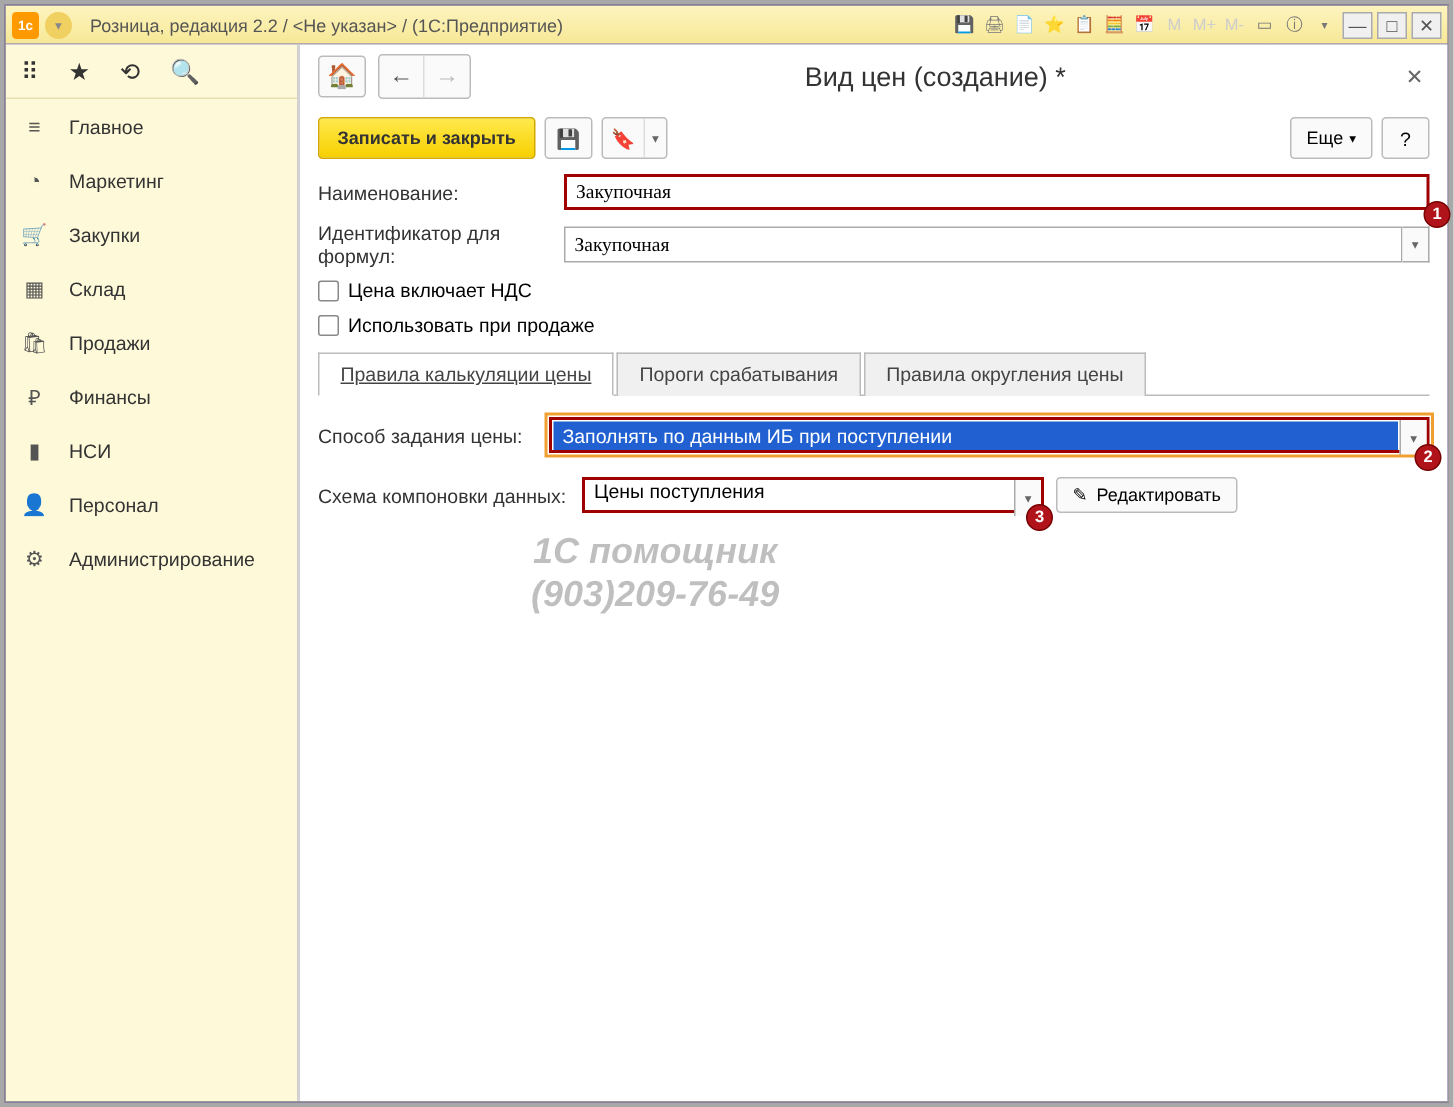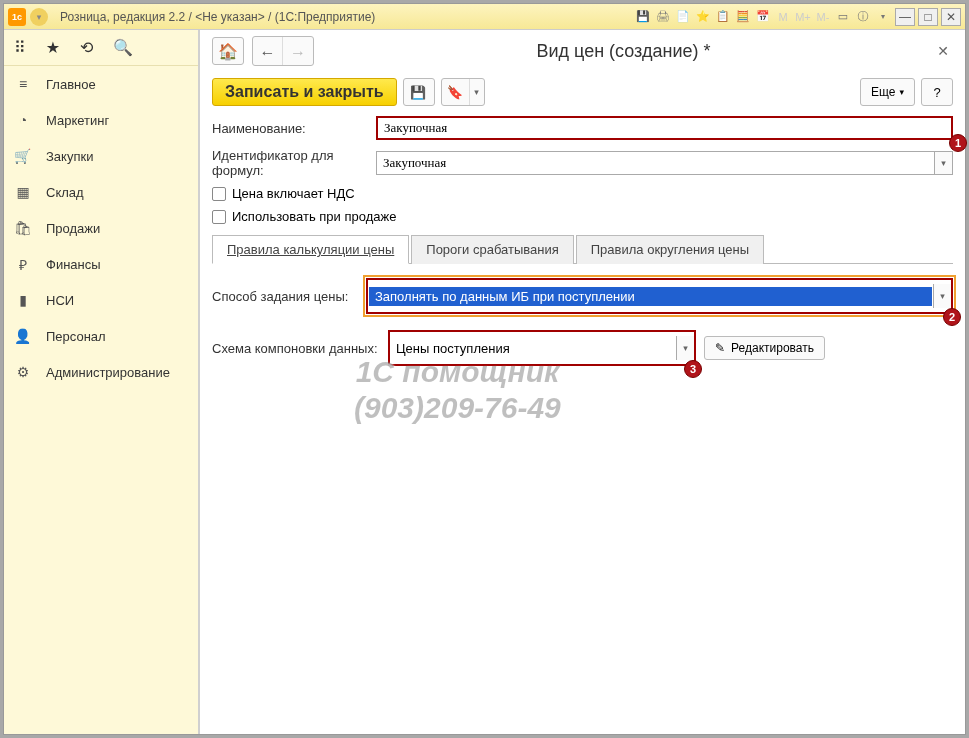--- a/index.html
+++ b/index.html
@@ -21,21 +21,21 @@
 .side-icon { width: 18px; text-align: center; font-size: 14px; color: #555; }
 .main { flex: 1; background: #fff; display: flex; flex-direction: column; border-left: 1px solid #d0d0d0; }
 .main-top { height: 42px; display: flex; align-items: center; padding: 0 12px; gap: 8px; }
 .box-btn { width: 32px; height: 28px; border: 1px solid #bbb; border-radius: 3px; background: #fafafa; display: flex; align-items: center; justify-content: center; cursor: pointer; }
 .nav-group { display: flex; border: 1px solid #bbb; border-radius: 3px; background: #fafafa; }
 .nav-btn { width: 30px; height: 28px; display: flex; align-items: center; justify-content: center; border-right: 1px solid #ddd; cursor: pointer; color: #555; }
 .nav-btn:last-child { border-right: none; color: #bbb; }
 .page-title { flex: 1; text-align: center; font-size: 18px; color: #333; }
 .close-x { width: 20px; height: 20px; display: flex; align-items: center; justify-content: center; cursor: pointer; font-size: 14px; color: #666; }
 .toolbar { height: 40px; display: flex; align-items: center; padding: 0 12px; gap: 6px; }
-.yellow-btn { height: 28px; padding: 0 12px; background: linear-gradient(#ffe94d, #f7d000); border: 1px solid #d4a800; border-radius: 3px; font-size: 16px; font-weight: bold; color: #333; cursor: pointer; }
+.yellow-btn { height: 28px; padding: 0 12px; background: linear-gradient(#ffe94d, #f7d000); border: 1px solid #d4a800; border-radius: 3px; font-size: 12px; font-weight: bold; color: #333; cursor: pointer; }
 .tool-btn { width: 32px; height: 28px; border: 1px solid #bbb; border-radius: 3px; background: #fafafa; display: flex; align-items: center; justify-content: center; cursor: pointer; font-size: 13px; }
 .tool-split { display: flex; border: 1px solid #bbb; border-radius: 3px; background: #fafafa; height: 28px; }
 .tool-split .p1 { width: 28px; display: flex; align-items: center; justify-content: center; border-right: 1px solid #ddd; font-size: 13px; color: #4a8; }
 .tool-split .p2 { width: 14px; display: flex; align-items: center; justify-content: center; font-size: 9px; color: #666; }
 .more-btn { height: 28px; padding: 0 10px; border: 1px solid #bbb; border-radius: 3px; background: #fafafa; font-size: 12px; cursor: pointer; display: flex; align-items: center; gap: 4px; }
 .q-btn { width: 32px; height: 28px; border: 1px solid #bbb; border-radius: 3px; background: #fafafa; font-size: 13px; cursor: pointer; display: flex; align-items: center; justify-content: center; }
 .spacer { flex: 1; }
 .form-row { display: flex; align-items: center; padding: 4px 12px; font-size: 13px; position: relative; }
 .form-label { width: 164px; color: #333; }
 .form-input-wrap { flex: 1; display: flex; align-items: center; }
@@ -45,27 +45,27 @@
 .drop-btn { width: 18px; height: 24px; border: 1px solid #aaa; border-left: none; background: #fafafa; display: flex; align-items: center; justify-content: center; font-size: 9px; color: #666; cursor: pointer; }
 .cb-row { display: flex; align-items: center; padding: 4px 12px; font-size: 13px; gap: 6px; }
 .checkbox { width: 14px; height: 14px; border: 1px solid #888; border-radius: 2px; background: #fff; cursor: pointer; }
 .tabs-wrap { margin: 6px 12px 0 12px; }
 .tabs { display: flex; border-bottom: 1px solid #bbb; }
 .tab { padding: 6px 14px; font-size: 13px; border: 1px solid #bbb; border-bottom: none; background: #f0f0f0; cursor: pointer; margin-right: 2px; position: relative; top: 1px; color: #444; }
 .tab.active { background: #fff; border-bottom: 1px solid #fff; text-decoration: underline; }
 .tab-body { padding: 10px 0; }
 .tab-row { display: flex; align-items: center; padding: 4px 0; font-size: 13px; position: relative; }
 .tab-label { width: 154px; color: #333; }
-.sel-box { display: flex; align-items: center; border: 1px solid #aaa; height: 36px; background: #fff; }
+.sel-box { display: flex; align-items: flex-start; border: 1px solid #aaa; height: 24px; background: #fff; }
 .sel-box.red { border: 2px solid #a00000; }
 .sel-text { flex: 1; padding: 0 6px; font-size: 13px; }
 .sel-text.hl { background: #2060d0; color: #fff; padding: 2px 6px; margin: 1px; }
 .edit-btn { height: 24px; padding: 0 10px; border: 1px solid #bbb; border-radius: 3px; background: #fafafa; font-size: 12px; cursor: pointer; display: flex; align-items: center; gap: 6px; margin-left: 8px; }
 .badge { position: absolute; width: 18px; height: 18px; background: #b0141a; color: #fff; border-radius: 9px; display: flex; align-items: center; justify-content: center; font-size: 11px; font-weight: bold; border: 1px solid #700; }
-.watermark { position: absolute; left: 350px; top: 350px; font-size: 30px; font-weight: bold; font-style: italic; color: rgba(0,0,0,0.25); text-shadow: 1px 1px 2px #fff; pointer-events: none; line-height: 1.2; text-align: center; }
+.watermark { position: absolute; left: 350px; top: 350px; font-size: 24px; font-weight: bold; font-style: italic; color: rgba(0,0,0,0.25); text-shadow: 1px 1px 2px #fff; pointer-events: none; line-height: 1.2; text-align: center; }
 </style>
 </head>
 <body>
 
 <div class="window">
   <div class="titlebar">
     <div class="tb-left">
       <div class="tb-icon">1c</div>
       <div class="tb-arrow">▾</div>
       <div class="tb-title">Розница, редакция 2.2 / &lt;Не указан&gt; / (1С:Предприятие)</div>

